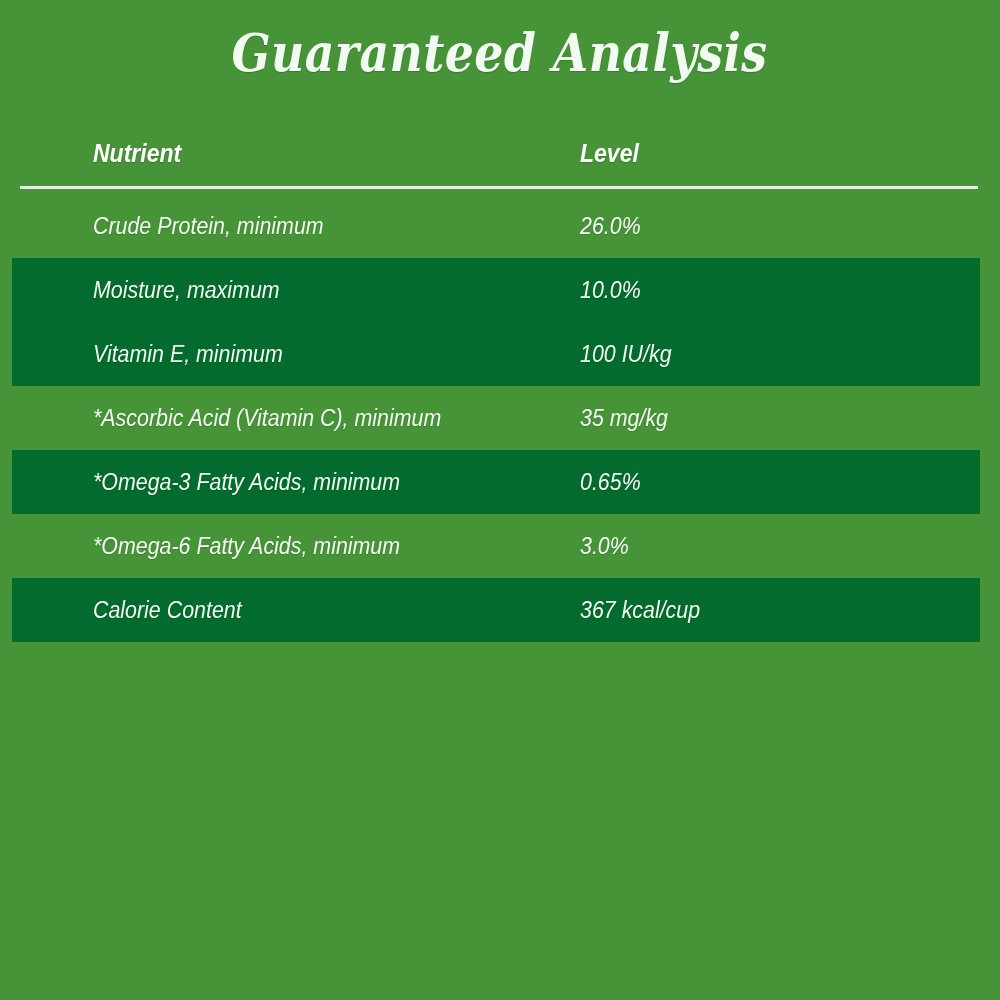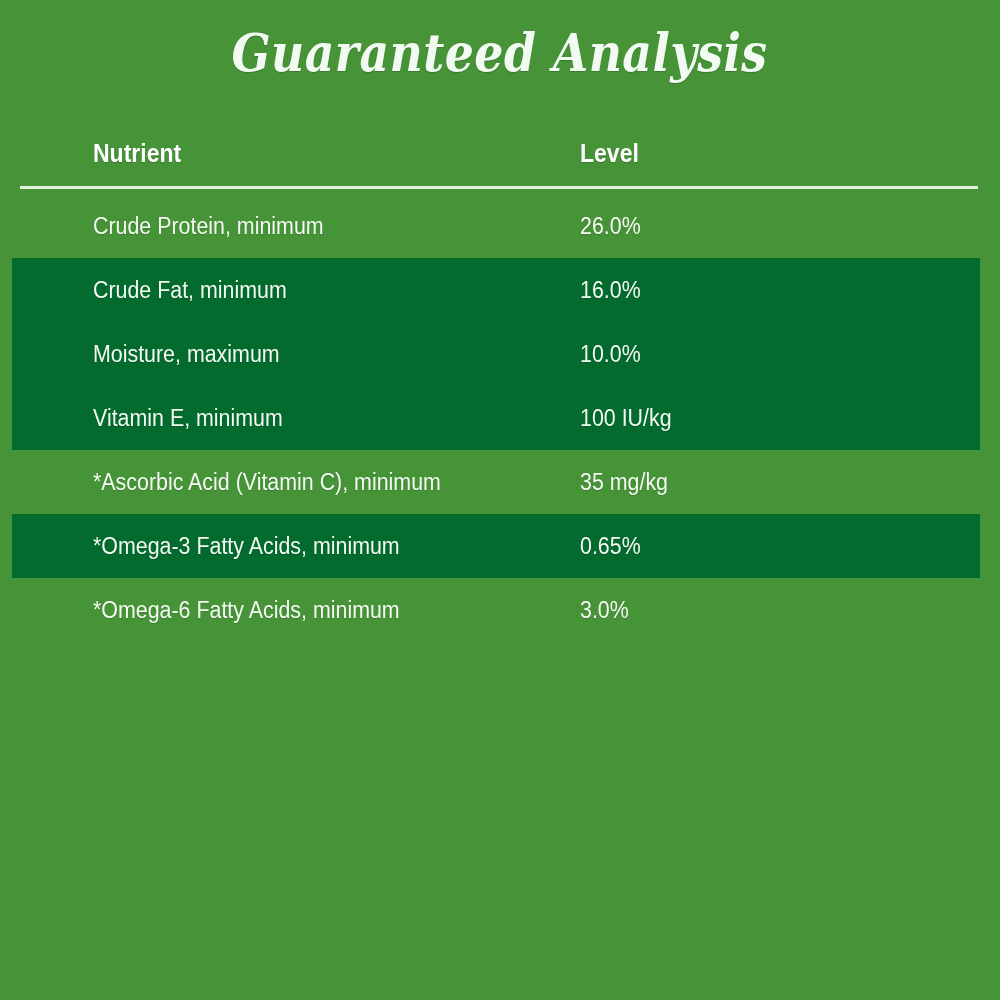--- a/index.html
+++ b/index.html
@@ -45,20 +45,21 @@
     white-space: nowrap;
     text-shadow: 0 1px 1px rgba(0,0,0,0.18);
   }
 
   
   .table {
     position: absolute;
     left: 0;
     top: 128px;
     width: 1000px;
+    font-style: italic;
   }
 
   .head-row {
     position: relative;
     height: 58px;
   }
   .head-cell {
     position: absolute;
     top: 10px;
     font-family: "Liberation Sans", sans-serif;
@@ -140,25 +141,20 @@
     </div>
 
     <div class="rows" id="rows-container">
         <div class="row odd">
           <div class="stripe"></div>
           <span class="cell c-nutrient">Crude Protein, minimum</span>
           <span class="cell c-level">26.0%</span>
         </div>
         <div class="row even">
           <div class="stripe"></div>
-          <span class="cell c-nutrient">Crude Fat, minimum</span>
-          <span class="cell c-level">16.0%</span>
-        </div>
-        <div class="row even">
-          <div class="stripe"></div>
           <span class="cell c-nutrient">Moisture, maximum</span>
           <span class="cell c-level">10.0%</span>
         </div>
         <div class="row even">
           <div class="stripe"></div>
           <span class="cell c-nutrient">Vitamin E, minimum</span>
           <span class="cell c-level">100 IU/kg</span>
         </div>
         <div class="row odd">
           <div class="stripe"></div>
@@ -168,16 +164,21 @@
         <div class="row even">
           <div class="stripe"></div>
           <span class="cell c-nutrient">*Omega-3 Fatty Acids, minimum</span>
           <span class="cell c-level">0.65%</span>
         </div>
         <div class="row odd">
           <div class="stripe"></div>
           <span class="cell c-nutrient">*Omega-6 Fatty Acids, minimum</span>
           <span class="cell c-level">3.0%</span>
         </div>
+        <div class="row even">
+          <div class="stripe"></div>
+          <span class="cell c-nutrient">Calorie Content</span>
+          <span class="cell c-level">367 kcal/cup</span>
+        </div>
       </div>
 
   </div>
 </div>
 
 </body></html>

